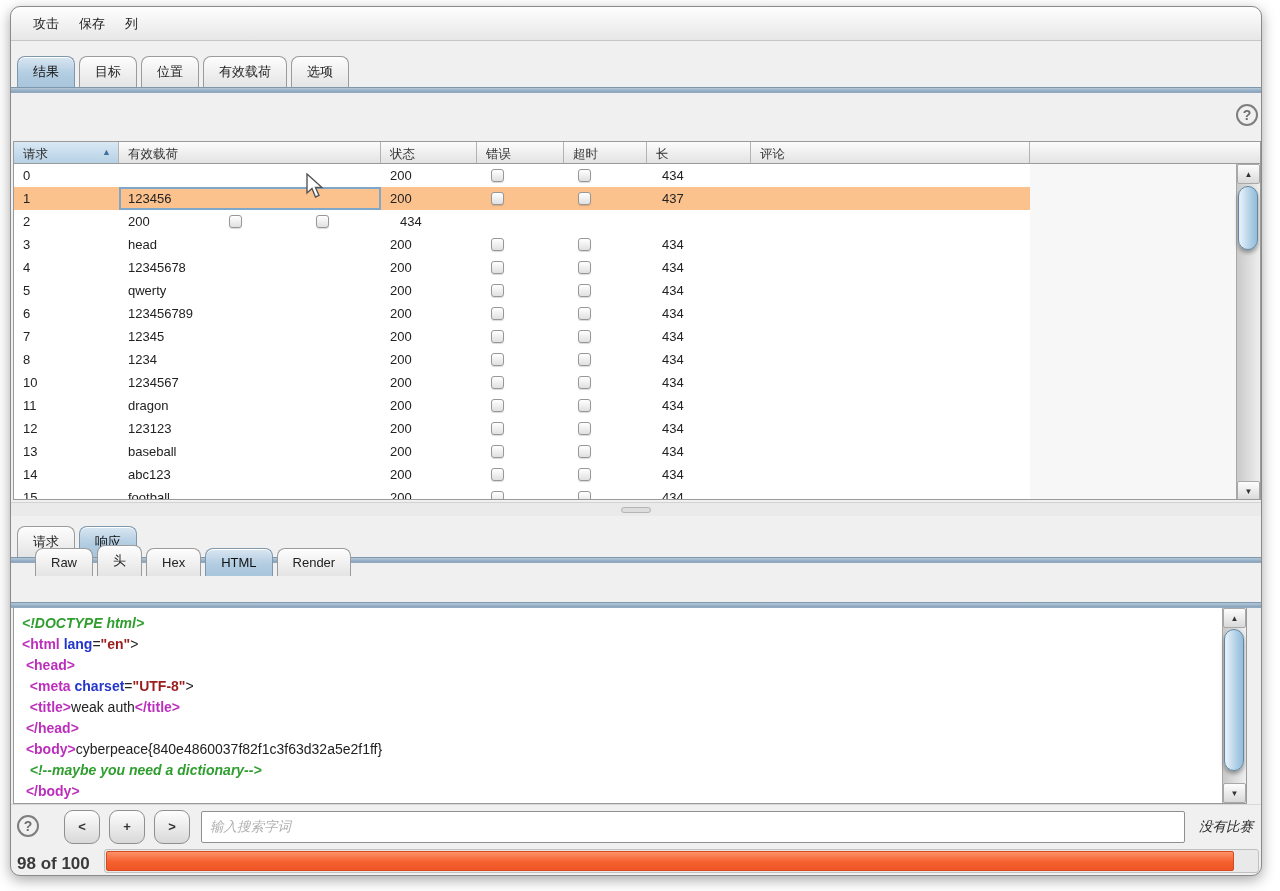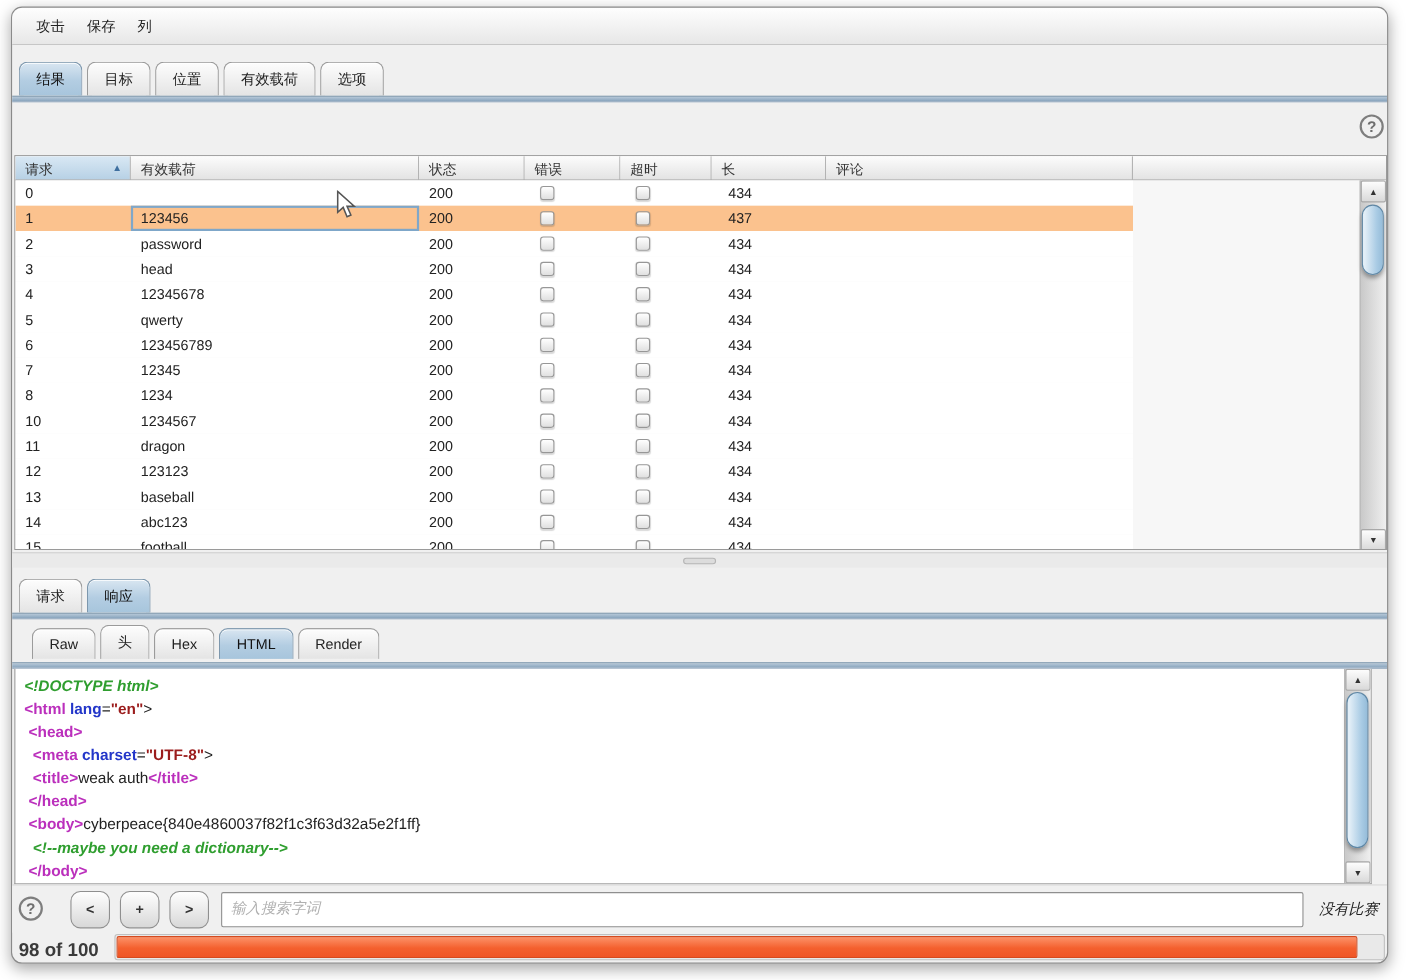--- a/index.html
+++ b/index.html
@@ -97,21 +97,21 @@
   #resp-sb .sb-thumb { top:21px; height:142px; }
 
   
   .splitter { position:absolute; left:0; top:495px; width:100%; height:14px; background:#eaeaea;
     border-top:1px solid #d2d2d2; }
   .grip { position:absolute; left:610px; top:4px; width:30px; height:6px; background:#dcdcdc;
     border:1px solid #b5b5b5; border-radius:3px; }
 
   #msg-tabs { top:512px; height:38px; }
   .u2 { top:550px; }
-  #view-tabs { top:556px; height:36px; padding-left:18px; }
+  #view-tabs { top:533px; height:36px; padding-left:24px; }
   .u3 { top:595px; }
 
   
   .code-panel { position:absolute; left:2px; top:601px; width:1234px; height:196px;
     background:#ffffff; border:1px solid #9a9a9a; border-top:none; overflow:hidden; }
   .code { position:absolute; left:0; top:0; right:24px; bottom:0; padding:5px 0 0 8px; overflow:hidden; }
   .code-line { font-size:14px; line-height:21px; white-space:pre; color:#222; }
   .code-line .tag { color:#bb2fbc; font-weight:bold; }
   .code-line .attr { color:#2336c9; font-weight:bold; }
   .code-line .val { color:#9b1c1c; font-weight:bold; }
@@ -200,21 +200,20 @@
             <div class="checkbox"></div>
           </div>
           <div class="td cb-cell" style="width: 83px;">
             <div class="checkbox"></div>
           </div>
           <div class="td len" style="width: 104px;">437</div>
           <div class="td" style="width: 279px;"></div>
         </div>
         <div class="trow">
           <div class="td num" style="width: 105px;">2</div>
-          <div class="td" style="width: 262px;">password</div>
           <div class="td" style="width: 96px;">200</div>
           <div class="td cb-cell" style="width: 87px;">
             <div class="checkbox"></div>
           </div>
           <div class="td cb-cell" style="width: 83px;">
             <div class="checkbox"></div>
           </div>
           <div class="td len" style="width: 104px;">434</div>
           <div class="td" style="width: 279px;"></div>
         </div>

